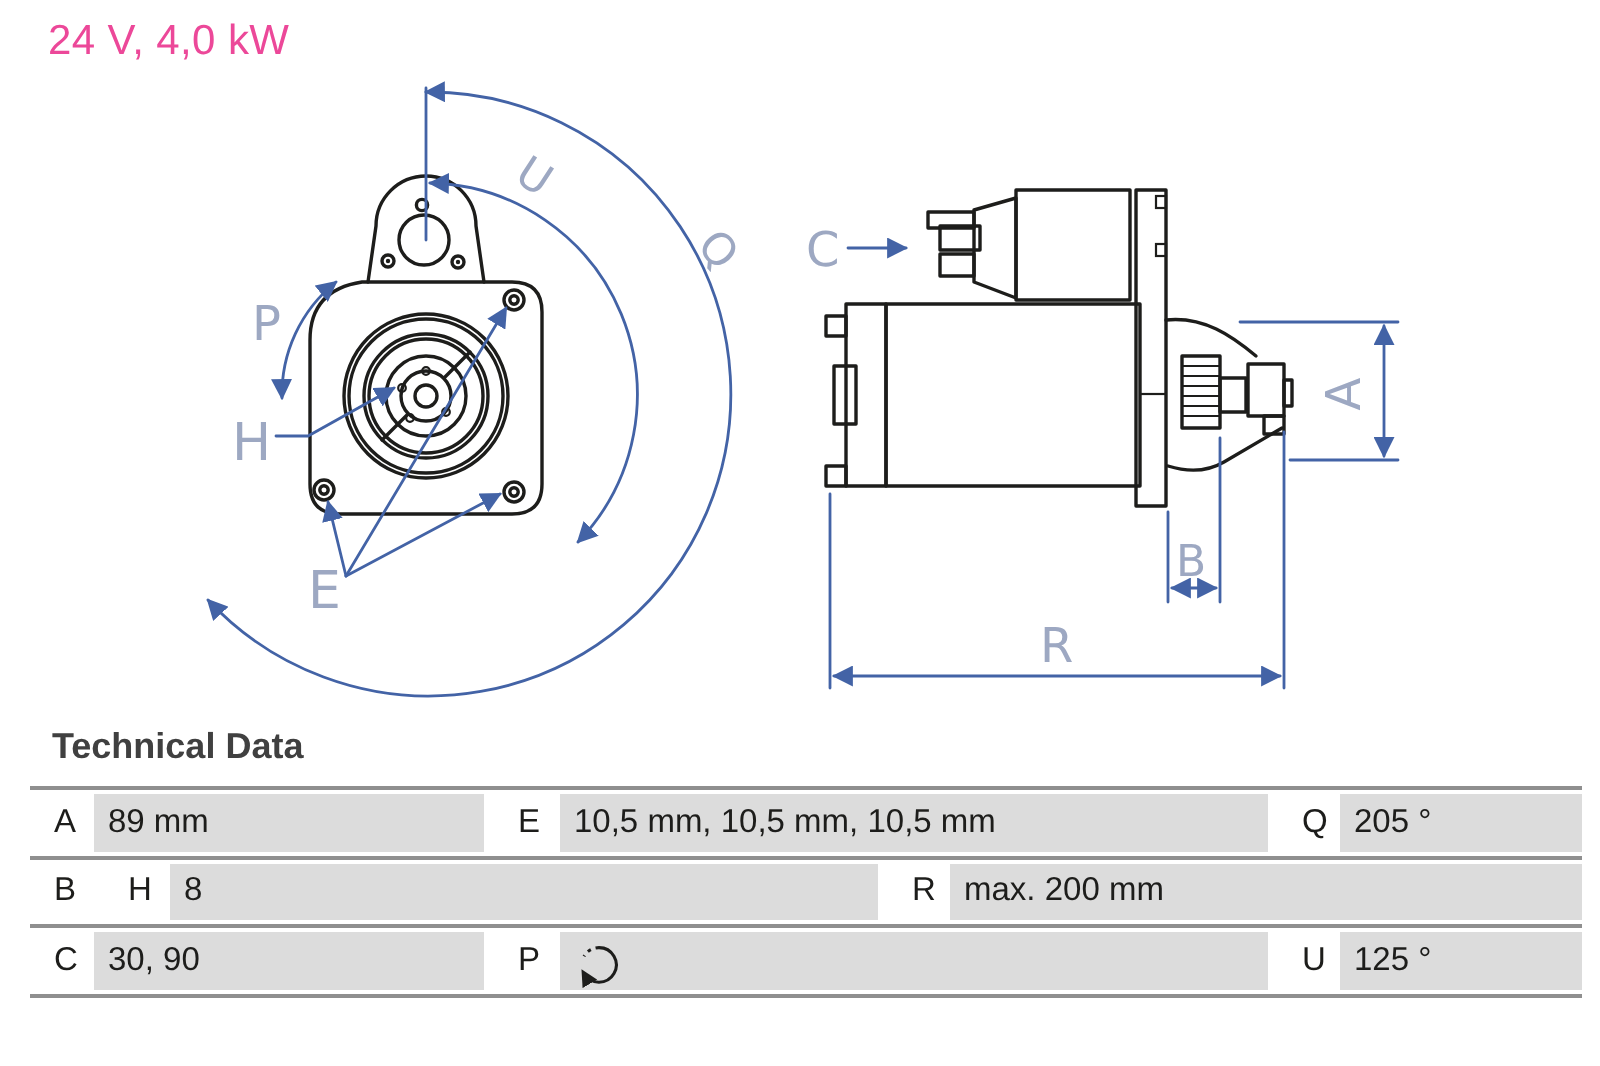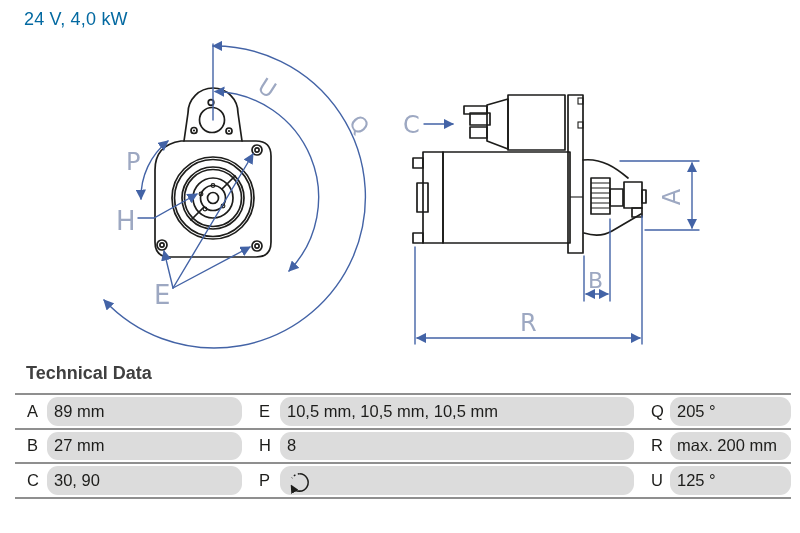--- a/index.html
+++ b/index.html
@@ -7,23 +7,23 @@
   body {
     position: relative;
     background: #ffffff;
     font-family: "Liberation Sans", sans-serif;
     color: #1d1d1b;
     overflow: hidden;
   }
   .header-title {
     position: absolute;
     left: 24px; top: 9px;
-    font-size: 18px;
+    font-size: 21px;
     letter-spacing: 0.2px;
-    color: #0369a1;
+    color: #ec4899;
   }
   #drawing {
     position: absolute;
     left: 0; top: 0;
     width: 800px; height: 360px;
   }
   
   .part   { stroke: #1d1d1b; stroke-width: 1.7; fill: none; stroke-linejoin: round; stroke-linecap: round; }
   .thin   { stroke: #1d1d1b; stroke-width: 1.1; fill: none; }
   .dim    { stroke: #4363a6; stroke-width: 1.4; fill: none; stroke-linecap: round; }
@@ -50,21 +50,21 @@
   }
   .cell-k, .cell-v {
     display: flex;
     align-items: center;
     font-size: 16.5px;
     color: #1d1d1b;
     white-space: nowrap;
     overflow: hidden;
   }
   .cell-k { background: #ffffff; }
-  .cell-v { background: #dcdcdc; margin: 2px 0; padding-left: 7px; border-radius: 11px; }
+  .cell-v { background: #dcdcdc; margin: 2px 0; padding-left: 7px; }
   .k1 { width: 32px;  padding-left: 12px; }
   .v1 { width: 195px; }
   .k2 { width: 38px;  padding-left: 17px; }
   .v2 { width: 354px; }
   .k3 { width: 36px;  padding-left: 17px; }
   .v3 { flex: 1; text-align: right; }
   .rot-icon { display: inline-block; margin-top: 3px; }
 </style>
 </head>
 <body>
@@ -198,21 +198,20 @@
   <div class="trow">
     <div class="cell-k k1">A</div>
     <div class="cell-v v1">89 mm</div>
     <div class="cell-k k2">E</div>
     <div class="cell-v v2">10,5 mm, 10,5 mm, 10,5 mm</div>
     <div class="cell-k k3">Q</div>
     <div class="cell-v v3">205 °</div>
   </div>
   <div class="trow">
     <div class="cell-k k1">B</div>
-    <div class="cell-v v1">27 mm</div>
     <div class="cell-k k2">H</div>
     <div class="cell-v v2">8</div>
     <div class="cell-k k3">R</div>
     <div class="cell-v v3">max. 200 mm</div>
   </div>
   <div class="trow">
     <div class="cell-k k1">C</div>
     <div class="cell-v v1">30, 90</div>
     <div class="cell-k k2">P</div>
     <div class="cell-v v2">

